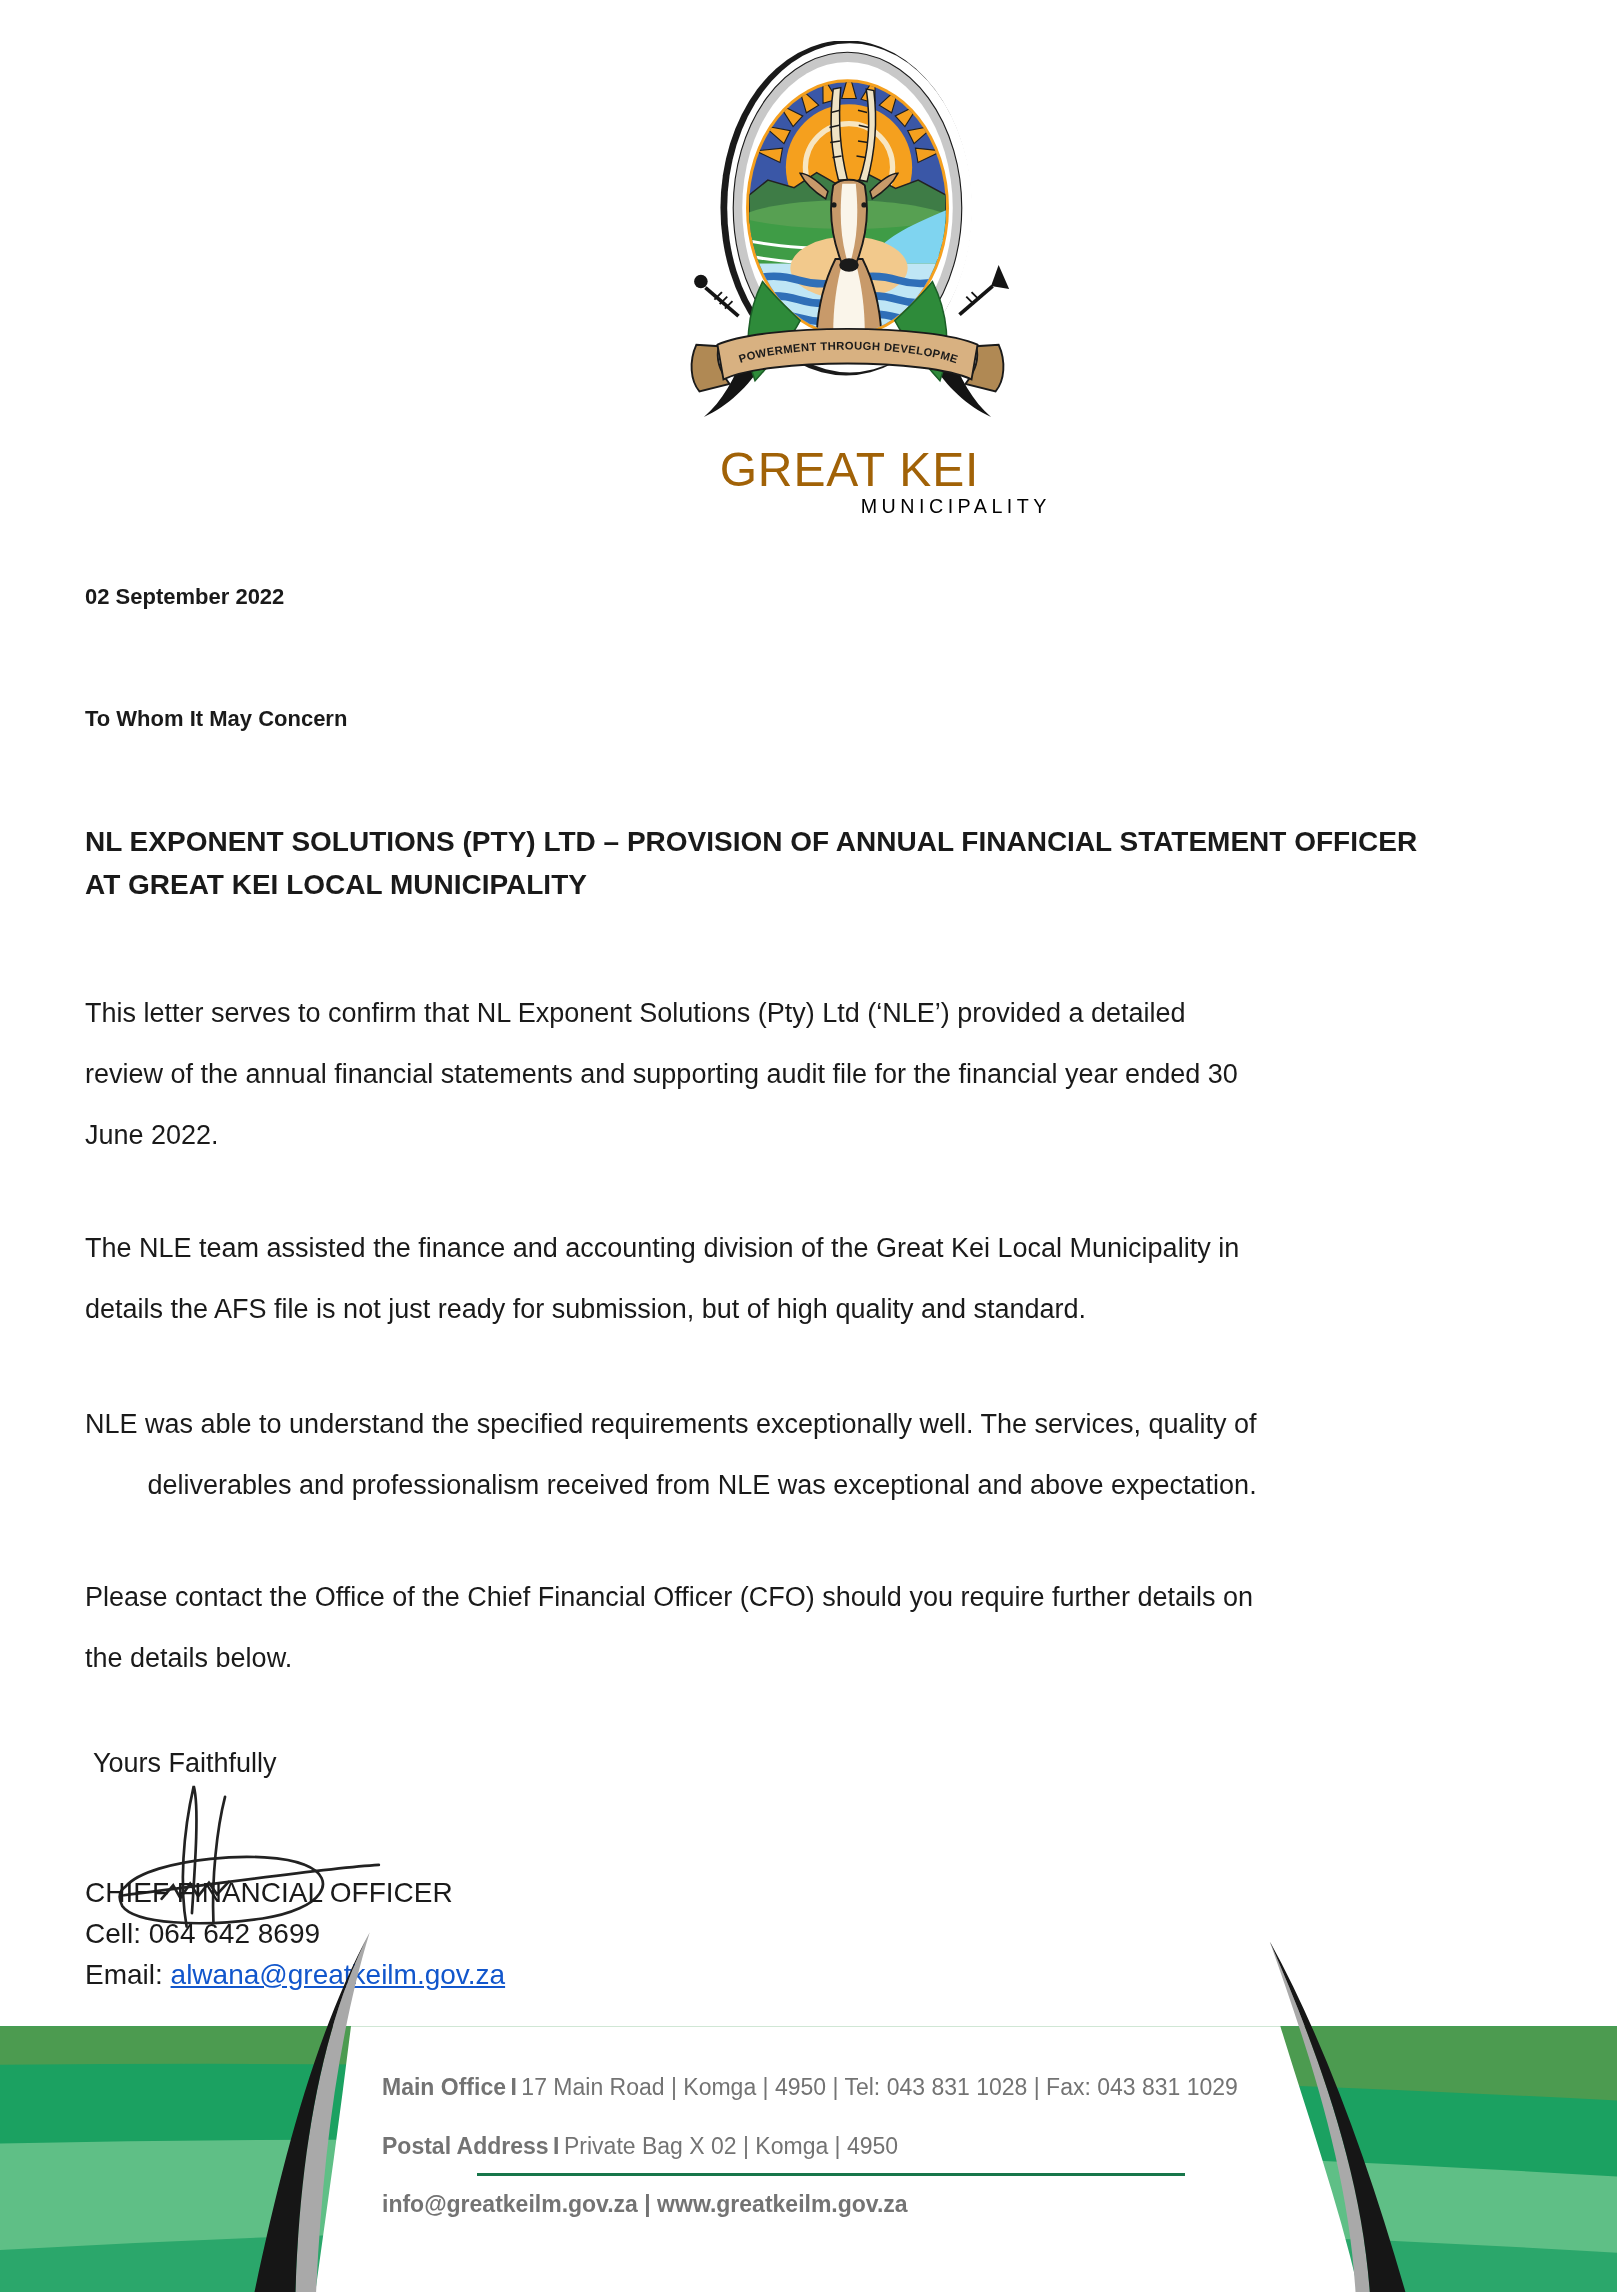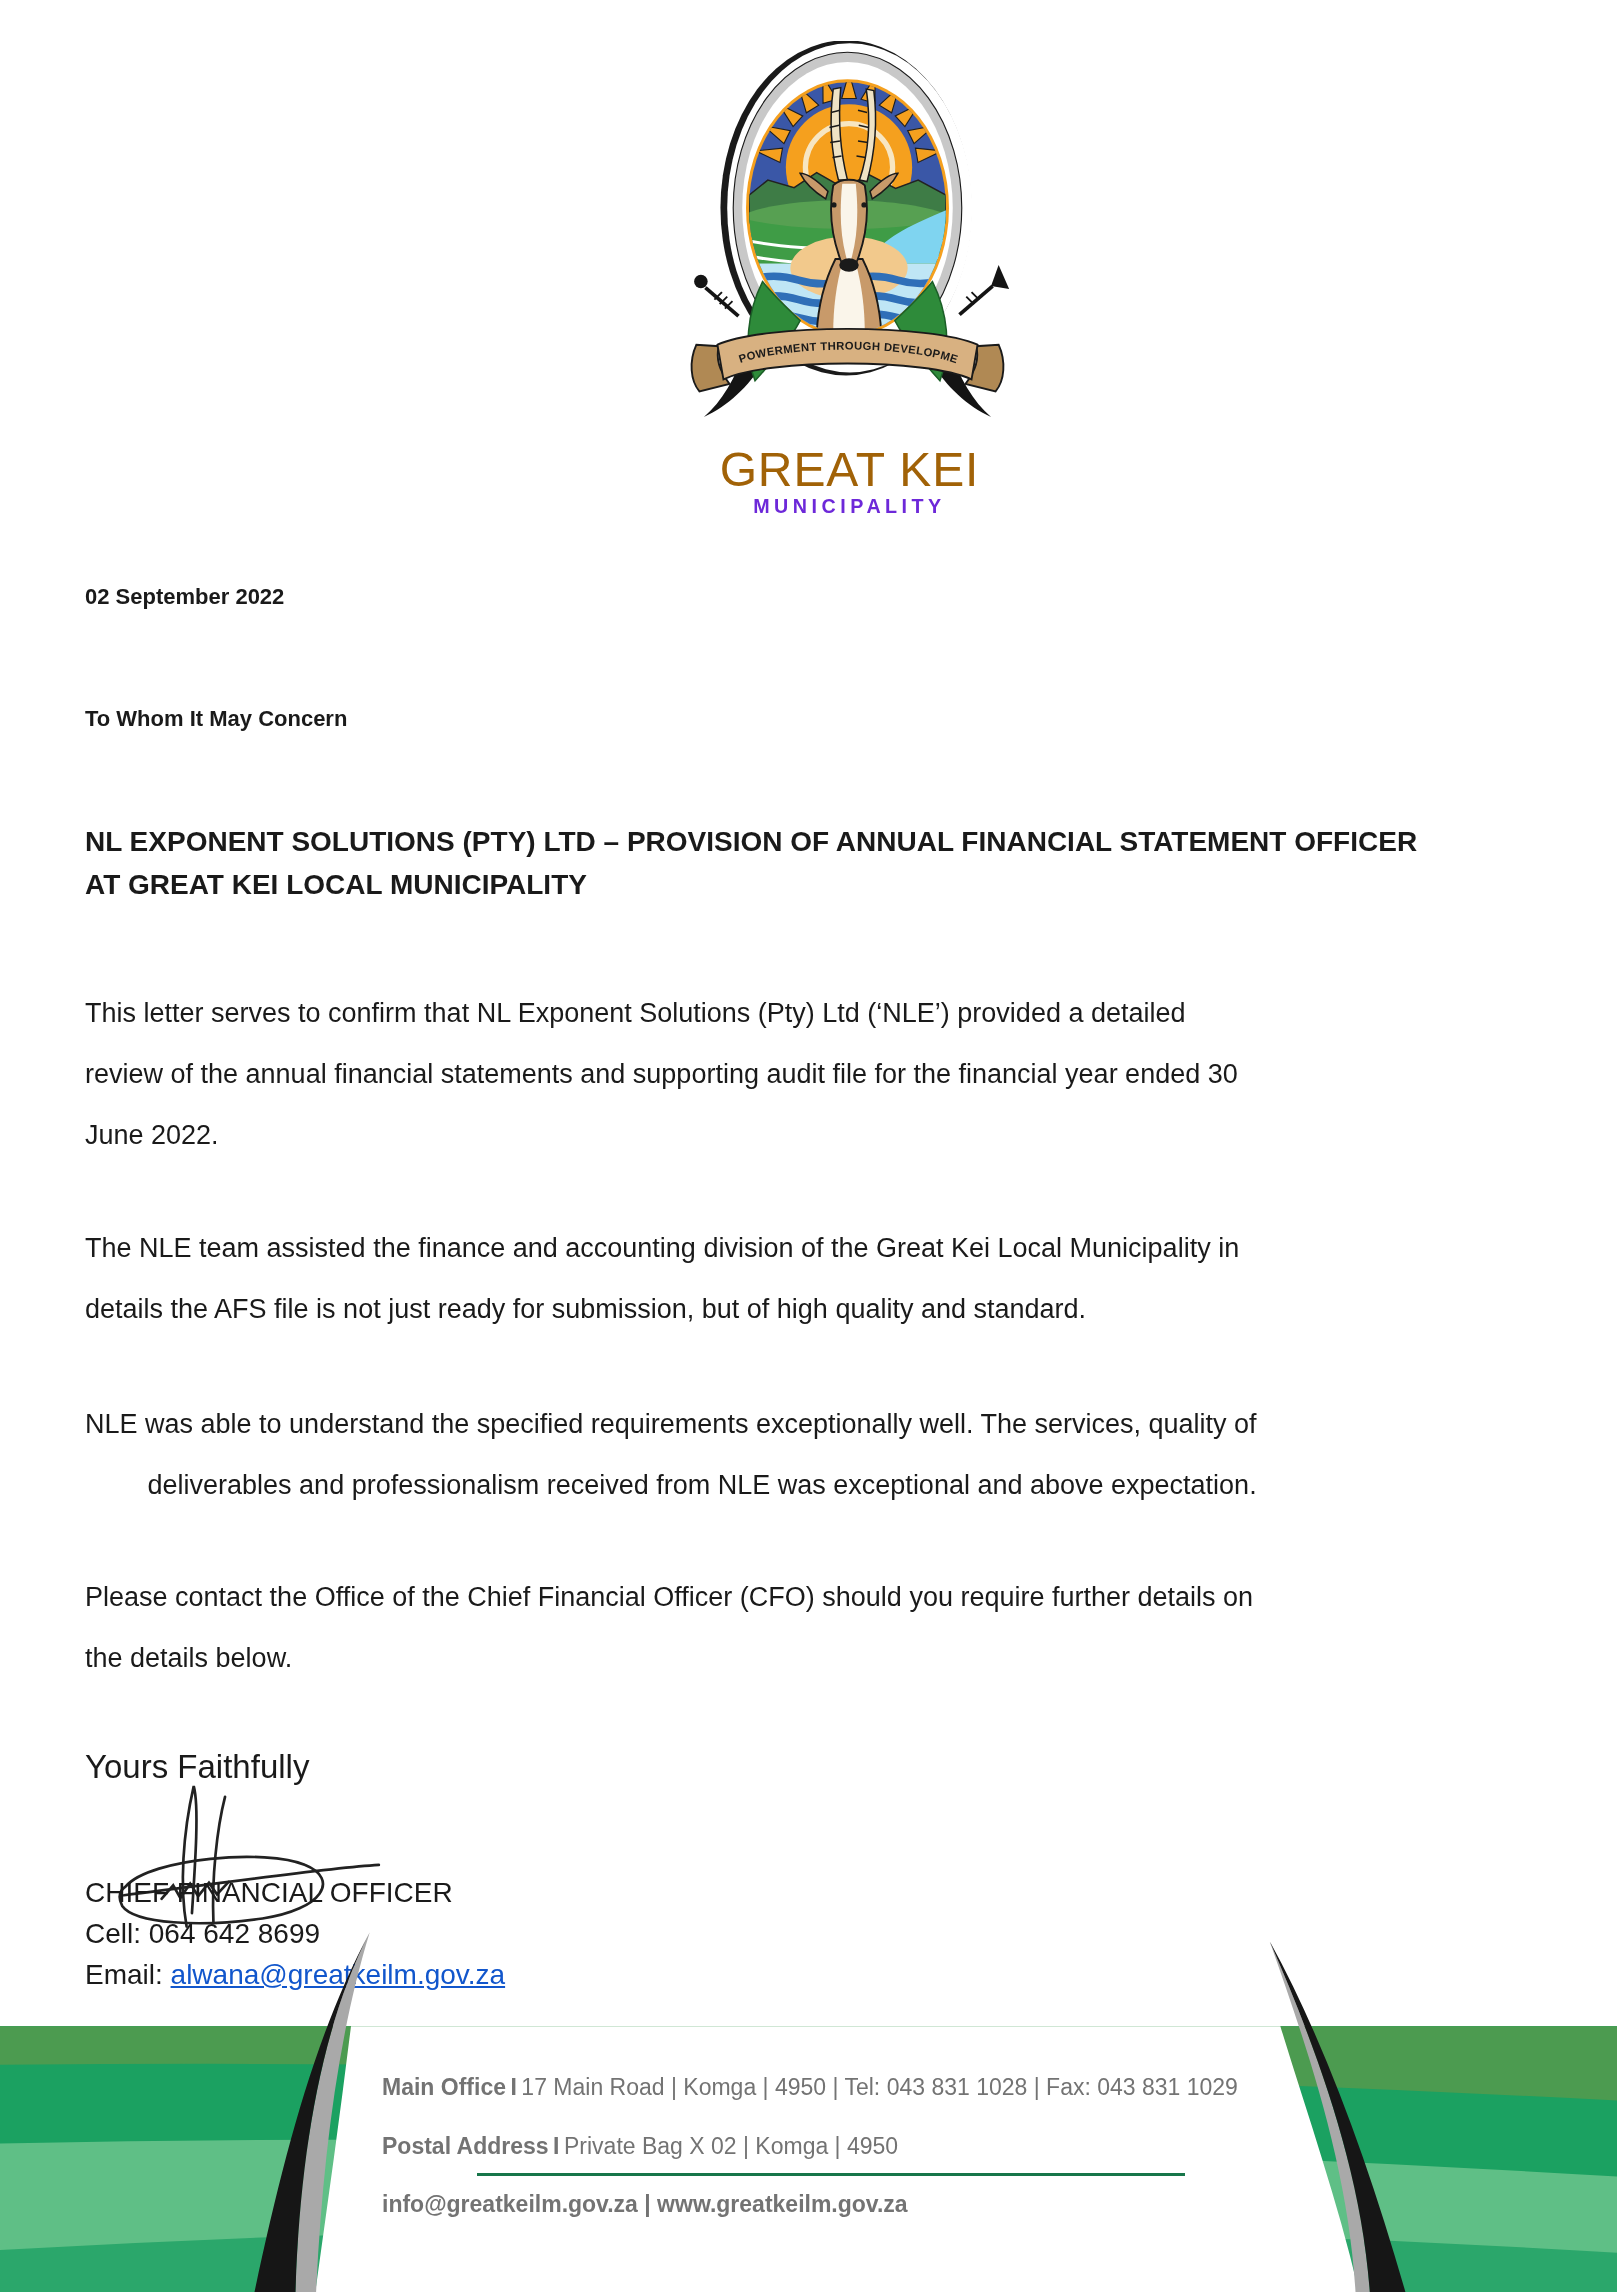--- a/index.html
+++ b/index.html
@@ -2,28 +2,28 @@
 <html style="font-size:14.3px"><head>
 <meta charset="utf-8">
 <style>
   html,body{margin:0;padding:0;background:#fff;}
   #page{position:relative;width:1617px;height:2293px;background:#fff;overflow:hidden;
         font-family:"Liberation Sans", sans-serif;color:#1a1a1a;}
   
   #crest-svg{position:absolute;left:640px;top:41px;width:421px;height:421px;}
   .logo-name{position:absolute;left:648px;top:442px;width:403px;text-align:center;
              font-size:48px;letter-spacing:0.9px;color:#a16207;font-weight:400;}
-  .logo-subtitle{position:absolute;left:648px;top:495px;width:403px;text-align:center;
-             font-size:19.7px;letter-spacing:4.5px;color:#6d28d9;font-weight:700;}
+  .logo-subtitle{position:absolute;left:648px;top:495px;width:403px;text-align:right;
+             font-size:19.7px;letter-spacing:4.5px;color:#000000;font-weight:400;}
   
   .bold-line{position:absolute;left:85px;font-size:22px;font-weight:700;white-space:nowrap;}
   .subject{position:absolute;left:85px;font-size:28px;font-weight:700;line-height:43px;}
   .para{position:absolute;left:85px;font-size:27px;font-weight:400;line-height:61px;}
   .para div{white-space:nowrap;}
-  .closing{position:absolute;left:85px;top:1748px;font-size:33px;}
+  .closing{position:absolute;left:93px;top:1748px;font-size:27px;}
   .sig-block{position:absolute;left:85px;top:1872px;font-size:28px;line-height:41px;z-index:1;}
   .sig-block .line{white-space:nowrap;}
   .email-link{color:#1156cc;text-decoration:underline;cursor:pointer;}
   #signature-svg{position:absolute;left:79px;top:1779px;width:394px;height:152px;z-index:1;}
   
   #footer-svg{position:absolute;left:0;top:1908px;width:1617px;height:385px;z-index:2;}
   .footer-text{position:absolute;left:382px;width:896px;text-align:left;z-index:3;
                color:#737373;font-size:23px;white-space:nowrap;}
   .footer-text .b{font-weight:700;}
   .footer-text .sep{margin:0 4.5px;font-weight:700;}

